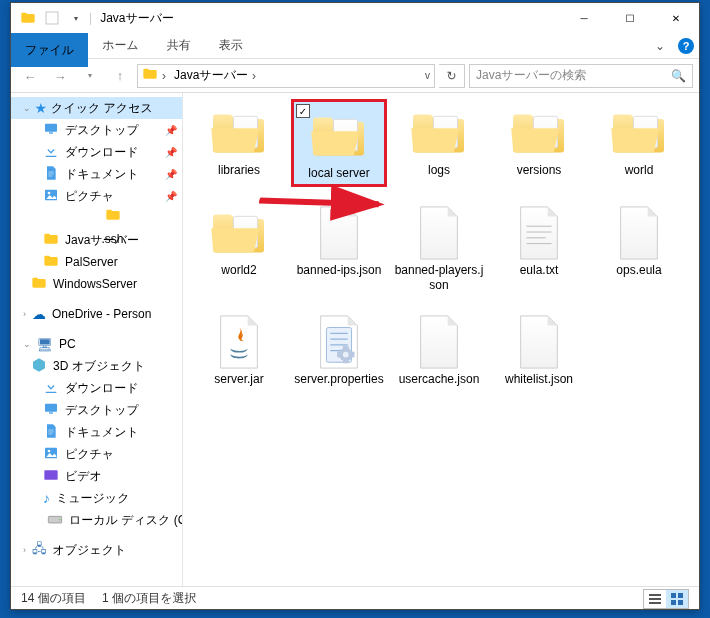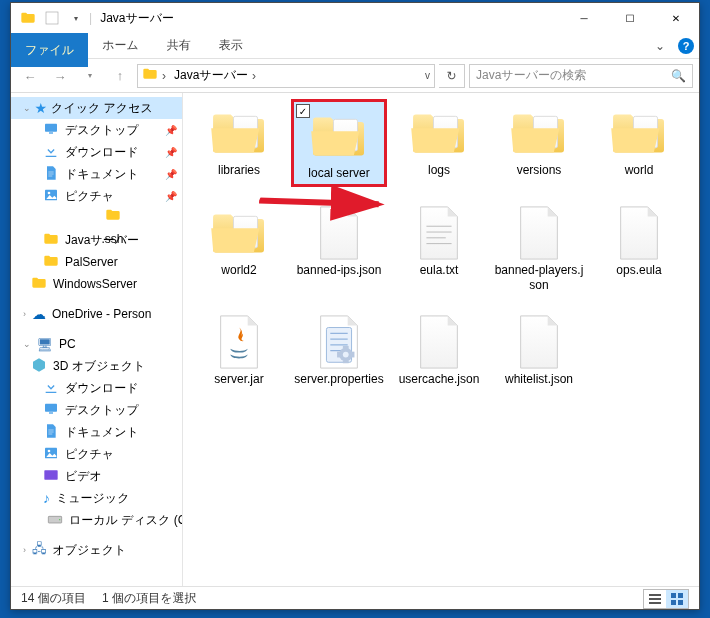--- a/index.html
+++ b/index.html
@@ -5,21 +5,21 @@
 * { box-sizing: border-box; margin: 0; padding: 0; font-family: "Segoe UI", "Yu Gothic UI", Meiryo, sans-serif; font-size: 12px; }
 body { background: #0c5aa8; width: 710px; height: 618px; padding: 0; overflow: hidden; }
 .window { position: absolute; top: 2px; left: 10px; width: 690px; height: 608px; background: #fff; border: 1px solid #4a4a4a; box-shadow: 0 2px 8px rgba(0,0,0,0.3); }
 .titlebar { height: 30px; background: #fff; display: flex; align-items: center; padding: 0 0 0 6px; }
 .titlebar .qat { display: flex; gap: 2px; align-items: center; }
 .titlebar .qat .icon { width: 22px; height: 22px; display: flex; align-items: center; justify-content: center; }
 .title-text { margin-left: 8px; flex: 1; color: #000; }
 .win-controls { display: flex; }
 .win-controls .btn { width: 46px; height: 30px; display: flex; align-items: center; justify-content: center; font-size: 10px; }
 .ribbon-tabs { height: 26px; background: #fff; display: flex; align-items: stretch; border-bottom: 1px solid #e1e1e1; }
-.ribbon-tabs .file-tab { background: #1979ca; color: #fef9c3; padding: 17px 14px; display: flex; align-items: center; }
+.ribbon-tabs .file-tab { background: #1979ca; color: #000000; padding: 17px 14px; display: flex; align-items: center; }
 .ribbon-tabs .tab { padding: 4px 14px; display: flex; align-items: center; color: #444; }
 .ribbon-tabs .spacer { flex: 1; }
 .ribbon-tabs .expand { width: 26px; display: flex; align-items: center; justify-content: center; color: #555; }
 .ribbon-tabs .help { width: 26px; display: flex; align-items: center; justify-content: center; }
 .help-circle { width: 16px; height: 16px; border-radius: 50%; background: #0078d7; color: #fff; display: flex; align-items: center; justify-content: center; font-size: 11px; font-weight: bold; }
 .addr-bar { height: 34px; display: flex; align-items: center; padding: 3px 6px; gap: 4px; border-bottom: 1px solid #ddd; }
 .nav-btn { width: 26px; height: 26px; display: flex; align-items: center; justify-content: center; color: #888; font-size: 13px; }
 .addr-box { flex: 1; border: 1px solid #ccc; height: 24px; display: flex; align-items: center; padding: 0 4px; background: #fff; }
 .addr-box .crumb { display: flex; align-items: center; gap: 2px; padding: 0 4px; }
 .addr-refresh { border: 1px solid #ccc; border-left: none; height: 24px; width: 26px; display: flex; align-items: center; justify-content: center; color: #555; }
@@ -337,37 +337,37 @@
 
   </svg>
             </div>
             <div class="label">banned-ips.json</div>
           </div>
           <div class="item">
             <div class="icon-wrap">
               <svg class="file-svg" viewBox="0 0 46 58">
     <path fill="url(#pg)" stroke="#ccc" d="M4 2h28l10 10v44H4z"></path>
     <path fill="#e6e6e6" d="M32 2v10h10z"></path>
+
+  </svg>
+            </div>
+            <div class="label">banned-players.json</div>
+          </div>
+          <div class="item">
+            <div class="icon-wrap">
+              <svg class="file-svg" viewBox="0 0 46 58">
+    <path fill="url(#pg)" stroke="#ccc" d="M4 2h28l10 10v44H4z"></path>
+    <path fill="#e6e6e6" d="M32 2v10h10z"></path>
     <line x1="10" y1="22" x2="36" y2="22" stroke="#bbb"></line>
                 <line x1="10" y1="28" x2="36" y2="28" stroke="#bbb"></line>
                 <line x1="10" y1="34" x2="30" y2="34" stroke="#bbb"></line>
                 <line x1="10" y1="40" x2="36" y2="40" stroke="#bbb"></line>
   </svg>
             </div>
             <div class="label">eula.txt</div>
-          </div>
-          <div class="item">
-            <div class="icon-wrap">
-              <svg class="file-svg" viewBox="0 0 46 58">
-    <path fill="url(#pg)" stroke="#ccc" d="M4 2h28l10 10v44H4z"></path>
-    <path fill="#e6e6e6" d="M32 2v10h10z"></path>
-
-  </svg>
-            </div>
-            <div class="label">banned-players.json</div>
           </div>
           <div class="item">
             <div class="icon-wrap">
               <svg class="file-svg" viewBox="0 0 46 58">
     <path fill="url(#pg)" stroke="#ccc" d="M4 2h28l10 10v44H4z"></path>
     <path fill="#e6e6e6" d="M32 2v10h10z"></path>
 
   </svg>
             </div>
             <div class="label">ops.eula</div>

